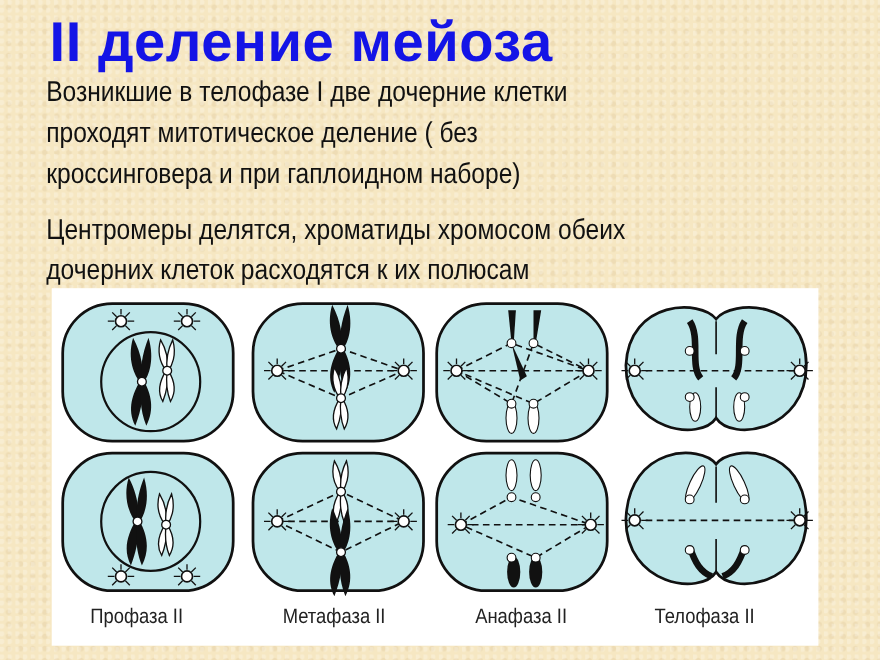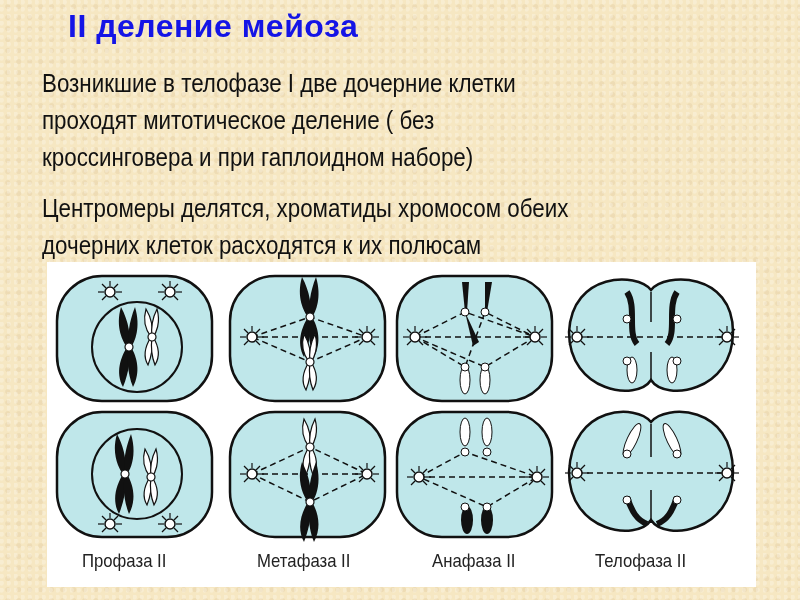--- a/index.html
+++ b/index.html
@@ -6,36 +6,35 @@
   body {
     width:800px; height:600px; overflow:hidden; position:relative;
     background:#f6e7c2;
     background-image:
       radial-gradient(circle at 20% 30%, rgba(255,255,255,0.25) 0 2px, transparent 3px),
       radial-gradient(circle at 70% 60%, rgba(200,170,120,0.18) 0 2px, transparent 3px);
     background-size: 7px 7px, 11px 11px;
     font-family: "Liberation Sans", sans-serif;
   }
   .title {
-    position:absolute; left:68px; top:8px;
-    font-size:32px; font-weight:bold; color:#1414e6; letter-spacing:0.5px;
+    position:absolute; left:45px; top:8px;
+    font-size:51px; font-weight:bold; color:#1414e6; letter-spacing:0.5px;
   }
   .para {
     position:absolute; left:42px; color:#111;
     font-family:"Liberation Sans Narrow","Liberation Sans",sans-serif;
     font-size:26px; line-height:37px;
     transform-origin:left top; transform:scaleX(0.86);
     white-space:nowrap;
   }
   .p1 { top:65px; }
   .p2 { top:190px; }
   .figure {
     position:absolute; left:47px; top:262px; width:697px; height:325px;
     background:#ffffff;
-    padding-left:12px;
   }
   .figure svg { position:absolute; left:0; top:0; }
   .labels { position:absolute; left:0; top:288px; width:697px; height:30px; }
   .label {
     position:absolute; top:0; font-size:19px; color:#222;
     transform-origin:left top; transform:scaleX(0.88); white-space:nowrap;
   }
 </style>
 </head>
 <body>

